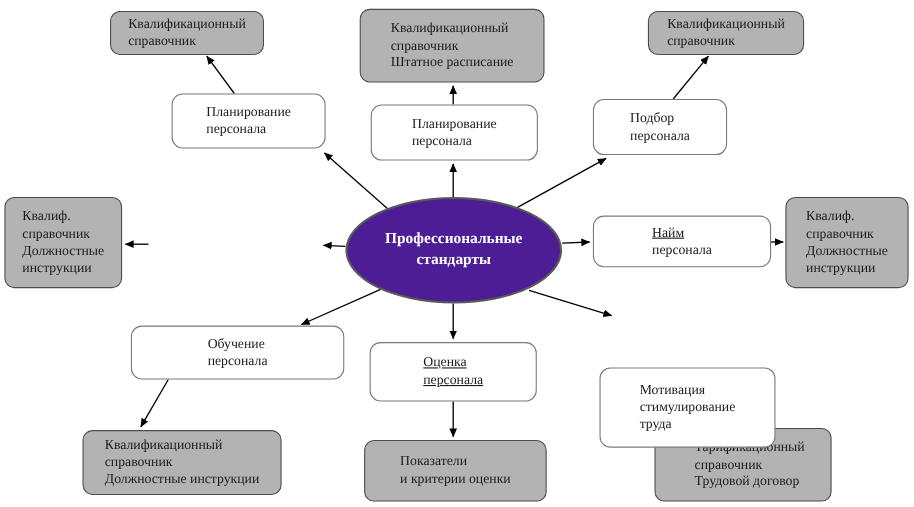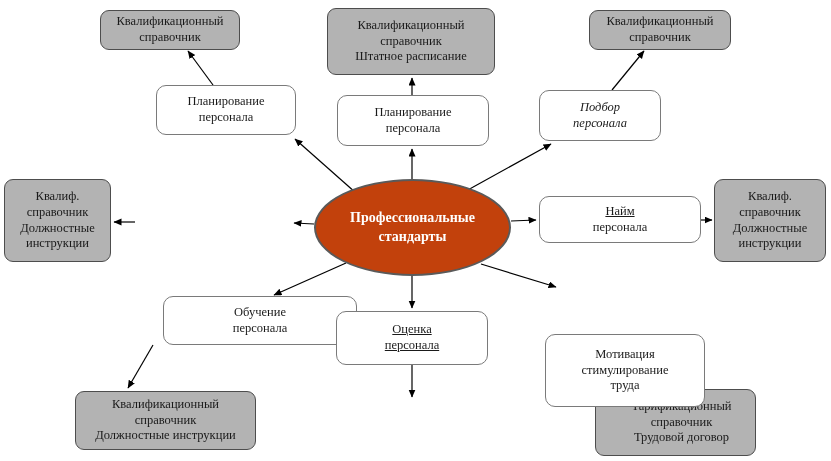--- a/index.html
+++ b/index.html
@@ -15,42 +15,41 @@
     position: absolute;
     left: 0; top: 0;
     width: 831px; height: 461px;
     pointer-events: none;
   }
   .box {
     position: absolute;
     display: flex;
     align-items: center;
     justify-content: center;
-    text-align: center;
     white-space: pre-line;
     font-size: 12.5px;
     line-height: 1.25;
     color: #1a1a1a;
     box-sizing: border-box;
   }
   .node {
     background: #ffffff;
     border: 1px solid #7a7a7a;
     border-radius: 10px;
   }
   .doc {
     background: #b3b3b3;
     border: 1px solid #4d4d4d;
     border-radius: 9px;
   }
   .center-ellipse {
     position: absolute;
     left: 314px; top: 179px;
     width: 197px; height: 97px;
-    background: #c2410c;
+    background: #4c1d95;
     border: 2px solid #5a5a5a;
     border-radius: 50%;
     display: flex;
     align-items: center;
     justify-content: center;
     text-align: center;
     white-space: pre-line;
     color: #ffffff;
     font-weight: bold;
     font-size: 14px;
@@ -119,48 +118,52 @@
 Должностные
 инструкции</span>
   </div>
 
   <div class="box doc" style="left:75px; top:391px; width:181px; height:59px;">
     <span>Квалификационный
 справочник
 Должностные инструкции</span>
   </div>
 
+  <div class="box doc" style="left:331px; top:400px; width:166px; height:56px;">
+    <span>Показатели
+и критерии оценки</span>
+  </div>
 
   <div class="box doc" style="left:595px; top:389px; width:161px; height:67px;padding-left:12px;">
     <span>Тарификационный
 справочник
 Трудовой договор</span>
   </div>
 
   <div class="box node" style="left:156px; top:85px; width:140px; height:50px;">
     <span>Планирование
 персонала</span>
   </div>
 
   <div class="box node" style="left:337px; top:95px; width:152px; height:51px;">
     <span>Планирование
 персонала</span>
   </div>
 
-  <div class="box node" style="left:539px; top:90px; width:122px; height:51px;font-style:italic;">
+  <div class="box node" style="left:539px; top:90px; width:122px; height:51px;">
     <span>Подбор
 персонала</span>
   </div>
 
 
   <div class="box node" style="left:539px; top:196px; width:162px; height:47px;">
     <span><u>Найм</u><br><span>персонала</span></span>
   </div>
 
-  <div class="box node" style="left:119px; top:296px; width:194px; height:49px;margin-left:44px;">
+  <div class="box node" style="left:119px; top:296px; width:194px; height:49px;">
     <span>Обучение
 персонала</span>
   </div>
 
   <div class="box node" style="left:336px; top:311px; width:152px; height:54px;text-decoration:underline;">
     <span>Оценка
 персонала</span>
   </div>
 
   <div class="box node" style="left:545px; top:286px; width:160px; height:73px;margin-top:48px;">

